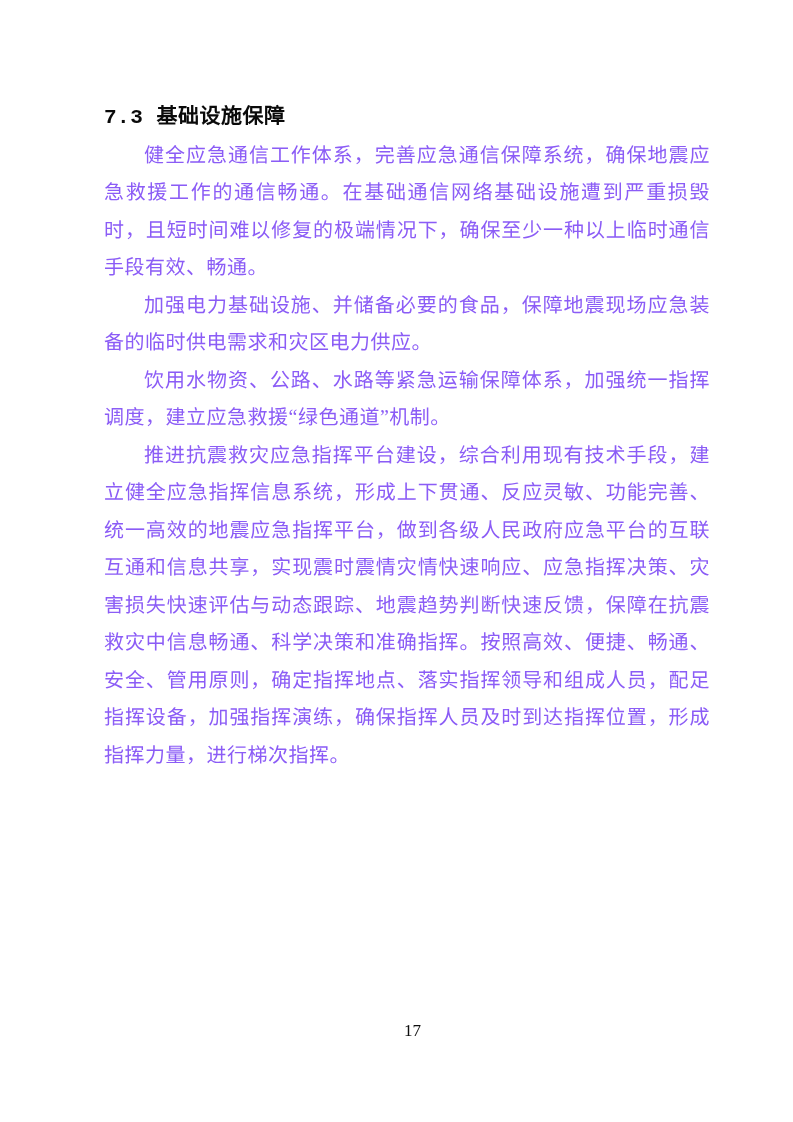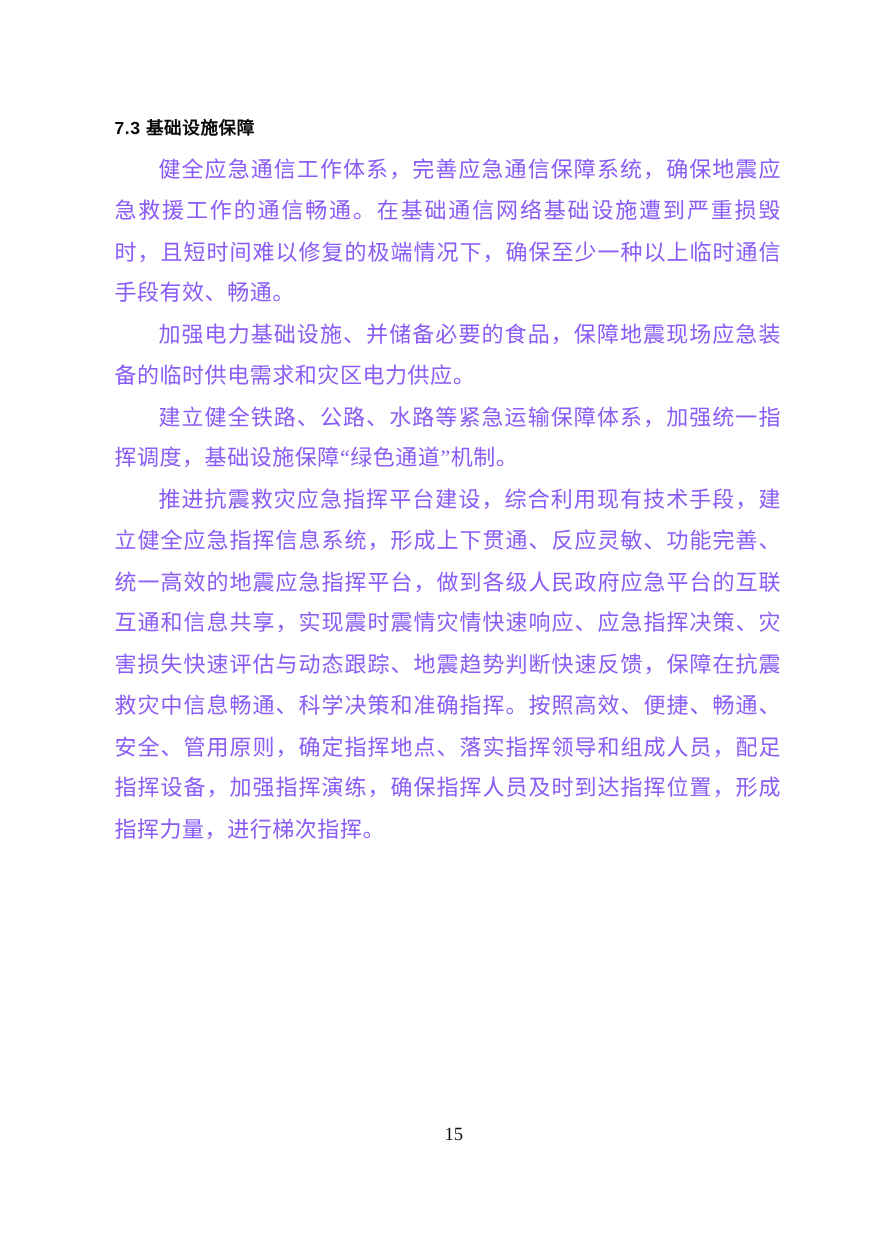--- a/index.html
+++ b/index.html
@@ -17,23 +17,23 @@
     color: #111111;
   }
   .content {
     position: absolute;
     top: 99px;
     left: 104px;
     width: 606px;
   }
   .heading {
     margin: 0;
-    font-family: Liberation Sans, sans-serif;
+    font-family: Liberation Mono, monospace;
     font-weight: 700;
-    font-size: 16px;
+    font-size: 21px;
     line-height: 37.5px;
     color: #0a0a0a;
     letter-spacing: 0.5px;
     white-space: nowrap;
   }
   .heading.indented {
     padding-left: 9px;
   }
   .para {
     margin: 0;
@@ -61,21 +61,21 @@
 </style>
 </head>
 <body>
 
 <div class="page">
   <div class="content">
 
     <h2 class="heading">7.3 基础设施保障</h2>
     <p class="para">健全应急通信工作体系，完善应急通信保障系统，确保地震应急救援工作的通信畅通。在基础通信网络基础设施遭到严重损毁时，且短时间难以修复的极端情况下，确保至少一种以上临时通信手段有效、畅通。</p>
     <p class="para">加强电力基础设施、并储备必要的食品，保障地震现场应急装备的临时供电需求和灾区电力供应。</p>
-    <p class="para">建立健全铁路、公路、水路等紧急运输保障体系，加强统一指挥调度，基础设施保障“绿色通道”机制。</p>
+    <p class="para">饮用水物资、公路、水路等紧急运输保障体系，加强统一指挥调度，建立应急救援“绿色通道”机制。</p>
 
     <p class="para">推进抗震救灾应急指挥平台建设，综合利用现有技术手段，建立健全应急指挥信息系统，形成上下贯通、反应灵敏、功能完善、统一高效的地震应急指挥平台，做到各级人民政府应急平台的互联互通和信息共享，实现震时震情灾情快速响应、应急指挥决策、灾害损失快速评估与动态跟踪、地震趋势判断快速反馈，保障在抗震救灾中信息畅通、科学决策和准确指挥。按照高效、便捷、畅通、安全、管用原则，确定指挥地点、落实指挥领导和组成人员，配足指挥设备，加强指挥演练，确保指挥人员及时到达指挥位置，形成指挥力量，进行梯次指挥。</p>
 
 
   </div>
 
-  <div class="page-number">15</div>
+  <div class="page-number">17</div>
 </div>
 
 </body></html>

